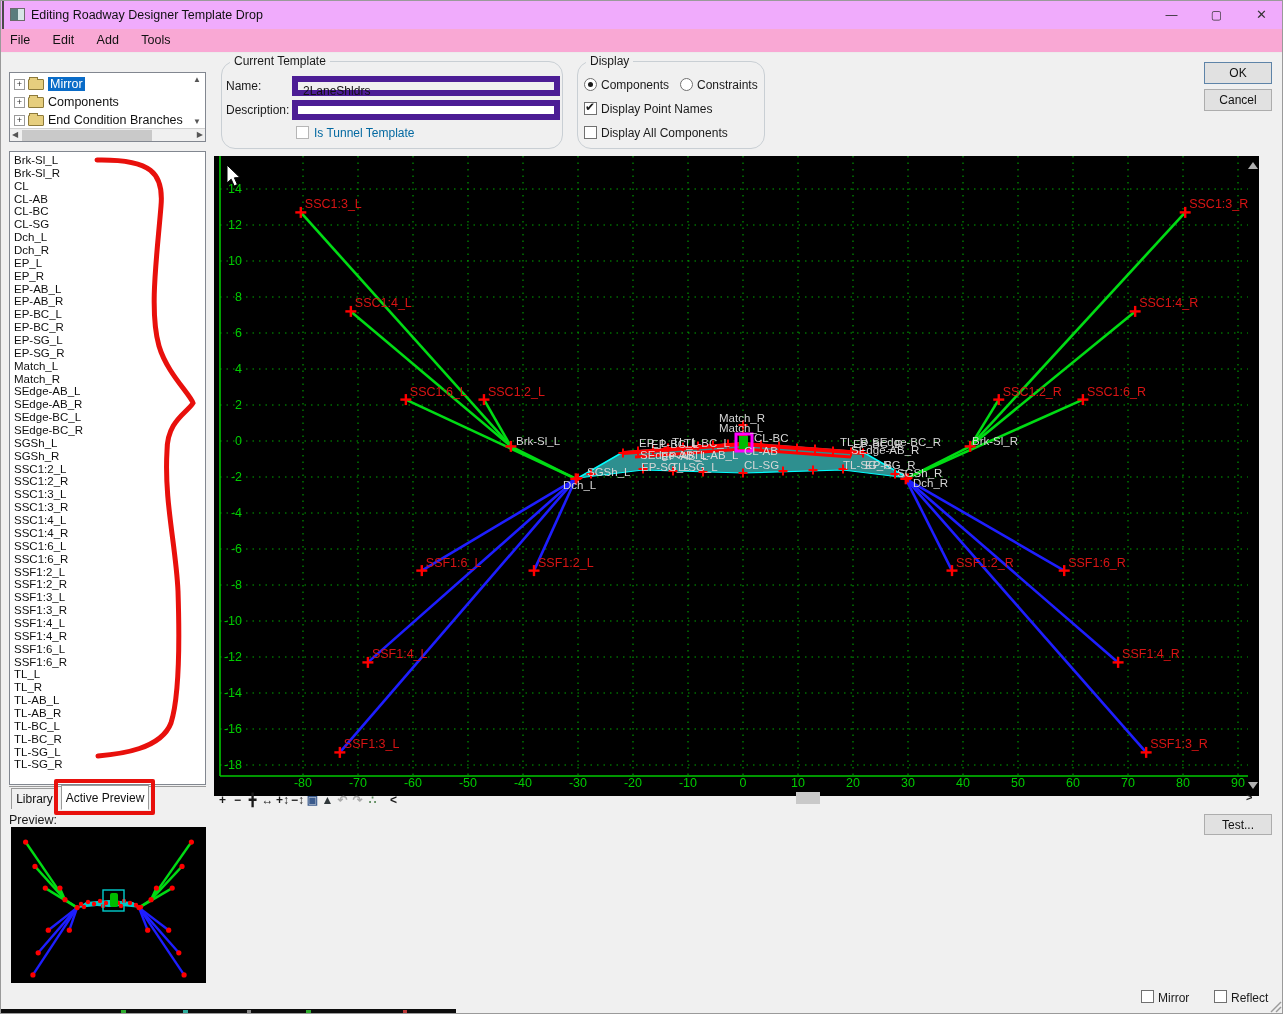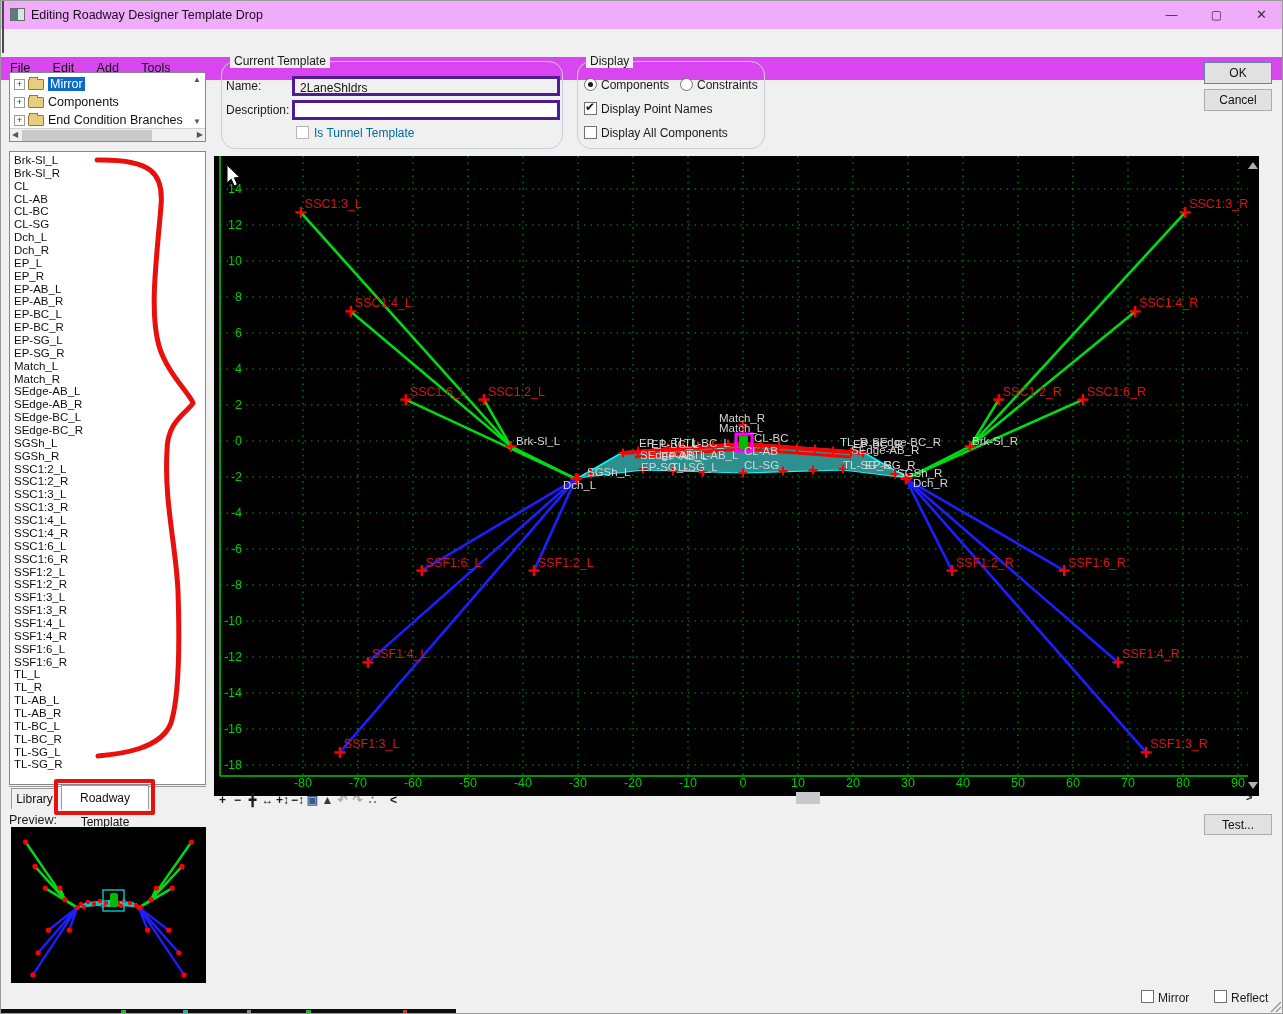--- a/index.html
+++ b/index.html
@@ -3,27 +3,27 @@
 <meta charset="utf-8">
 <style>
   html,body{margin:0;padding:0;background:#cfcfcf;}
   *{box-sizing:border-box;font-family:"Liberation Sans", sans-serif;}
   .window{position:relative;width:1283px;height:1014px;background:#F0F0F0;overflow:hidden;border:1px solid #9a9a9a;}
   .abs{position:absolute;}
   .titlebar{left:0;top:0;width:1283px;height:28px;background:#f0abfc;}
   .title-text{left:30px;top:7px;font-size:12.5px;color:#101010;}
   .app-icon{left:9px;top:7px;width:15px;height:13px;background:linear-gradient(90deg,#5a7d7d 0 55%,#d7e6e6 55% 100%);border:1px solid #6b6b6b;}
   .win-ctl{top:0;width:45px;height:28px;text-align:center;line-height:28px;font-size:12px;color:#333;}
-  .menubar{left:0;top:28px;width:1283px;height:24px;background:#d946ef;border-bottom:1px solid #ECECEC;margin-top:28px;}
+  .menubar{left:0;top:28px;width:1283px;height:24px;background:#f9a8d4;border-bottom:1px solid #ECECEC;}
   .menu-item{display:inline-block;padding:4px 9px 0 9px;font-size:12.5px;color:#111;}
   .panel{background:#FFFFFF;border:1px solid #828790;}
   .groupbox{border:1px solid #C9CFD4;border-radius:14px;}
   .group-label{position:absolute;top:-8px;left:8px;background:#F0F0F0;padding:0 4px;font-size:12px;color:#1a1a1a;}
   .lbl{font-size:12px;color:#1a1a1a;}
-  .field{border:3px solid #4c1d95;font-size:12px;padding:2px 5px;color:#111;}
+  .field{border:6px solid #4c1d95;font-size:12px;padding:2px 5px;color:#111;}
   .checkbox{width:13px;height:13px;border:1px solid #707070;background:#fff;}
   .checkbox .tick{position:absolute;left:0px;top:-3px;font-size:12px;color:#1a1a1a;}
   .radio{width:13px;height:13px;border:1px solid #707070;border-radius:50%;background:#fff;}
   .radio .dot{position:absolute;left:3px;top:3px;width:5px;height:5px;border-radius:50%;background:#1a1a1a;}
   .btn{background:#E1E1E1;border:1px solid #ADADAD;font-size:12px;color:#111;text-align:center;line-height:20px;}
   .btn-default{border-color:#5E84A8;}
   .tab{font-size:12px;color:#111;text-align:center;}
   .tree-row{height:18px;font-size:12.5px;color:#111;white-space:nowrap;display:flex;align-items:center;}
   .expander{display:inline-block;width:11px;height:11px;border:1px solid #9a9a9a;margin:0 3px 0 4px;font-size:9px;line-height:9px;text-align:center;color:#333;background:#fff;}
   .folder{display:inline-block;width:16px;height:11px;background:#E6CE7E;border:1px solid #8d7a3a;border-radius:1px;margin-right:4px;position:relative;}
@@ -132,21 +132,21 @@
         <div class="list-item">TL-AB_R</div>
         <div class="list-item">TL-BC_L</div>
         <div class="list-item">TL-BC_R</div>
         <div class="list-item">TL-SG_L</div>
         <div class="list-item">TL-SG_R</div>
       </div>
   </div>
 
   <div class="abs" style="left:8px;top:785px;width:197px;height:1px;background:#9a9a9a;"></div>
   <div class="abs tab" style="left:10px;top:787px;width:47px;height:21px;line-height:21px;background:#F0F0F0;border:1px solid #9a9a9a;border-bottom:none;">Library</div>
-  <div class="abs tab" style="left:60px;top:784px;width:88px;height:25px;line-height:24px;background:#FFFFFF;border:1px solid #9a9a9a;border-bottom:1px solid #fff;">Roadway Template</div>
+  <div class="abs tab" style="left:60px;top:784px;width:88px;height:25px;line-height:24px;background:#FFFFFF;border:1px solid #9a9a9a;border-bottom:1px solid #fff;">Active Preview</div>
 
   <div class="abs lbl" style="left:8px;top:812px;font-size:12.5px;">Preview:</div>
   <svg id="preview-svg" class="abs" style="left:10px;top:826px;" width="195" height="156">
       <rect x="0" y="0" width="195" height="156" fill="#000"></rect>
       <line x1="66.1576" y1="80.603" x2="53.9918" y2="72.62899999999999" stroke="#00DC14" stroke-width="2.4"></line>
       <line x1="53.9918" y1="72.62899999999999" x2="14.607600000000005" y2="15.039000000000001" stroke="#00DC14" stroke-width="2.4"></line>
       <line x1="53.9918" y1="72.62899999999999" x2="23.989700000000013" y2="39.403999999999996" stroke="#00DC14" stroke-width="2.4"></line>
       <line x1="53.9918" y1="72.62899999999999" x2="48.9399" y2="61.111" stroke="#00DC14" stroke-width="2.4"></line>
       <line x1="66.1576" y1="80.603" x2="34.29970000000001" y2="61.111" stroke="#00DC14" stroke-width="2.4"></line>
       <line x1="128.0176" y1="80.603" x2="140.0803" y2="72.62899999999999" stroke="#00DC14" stroke-width="2.4"></line>

